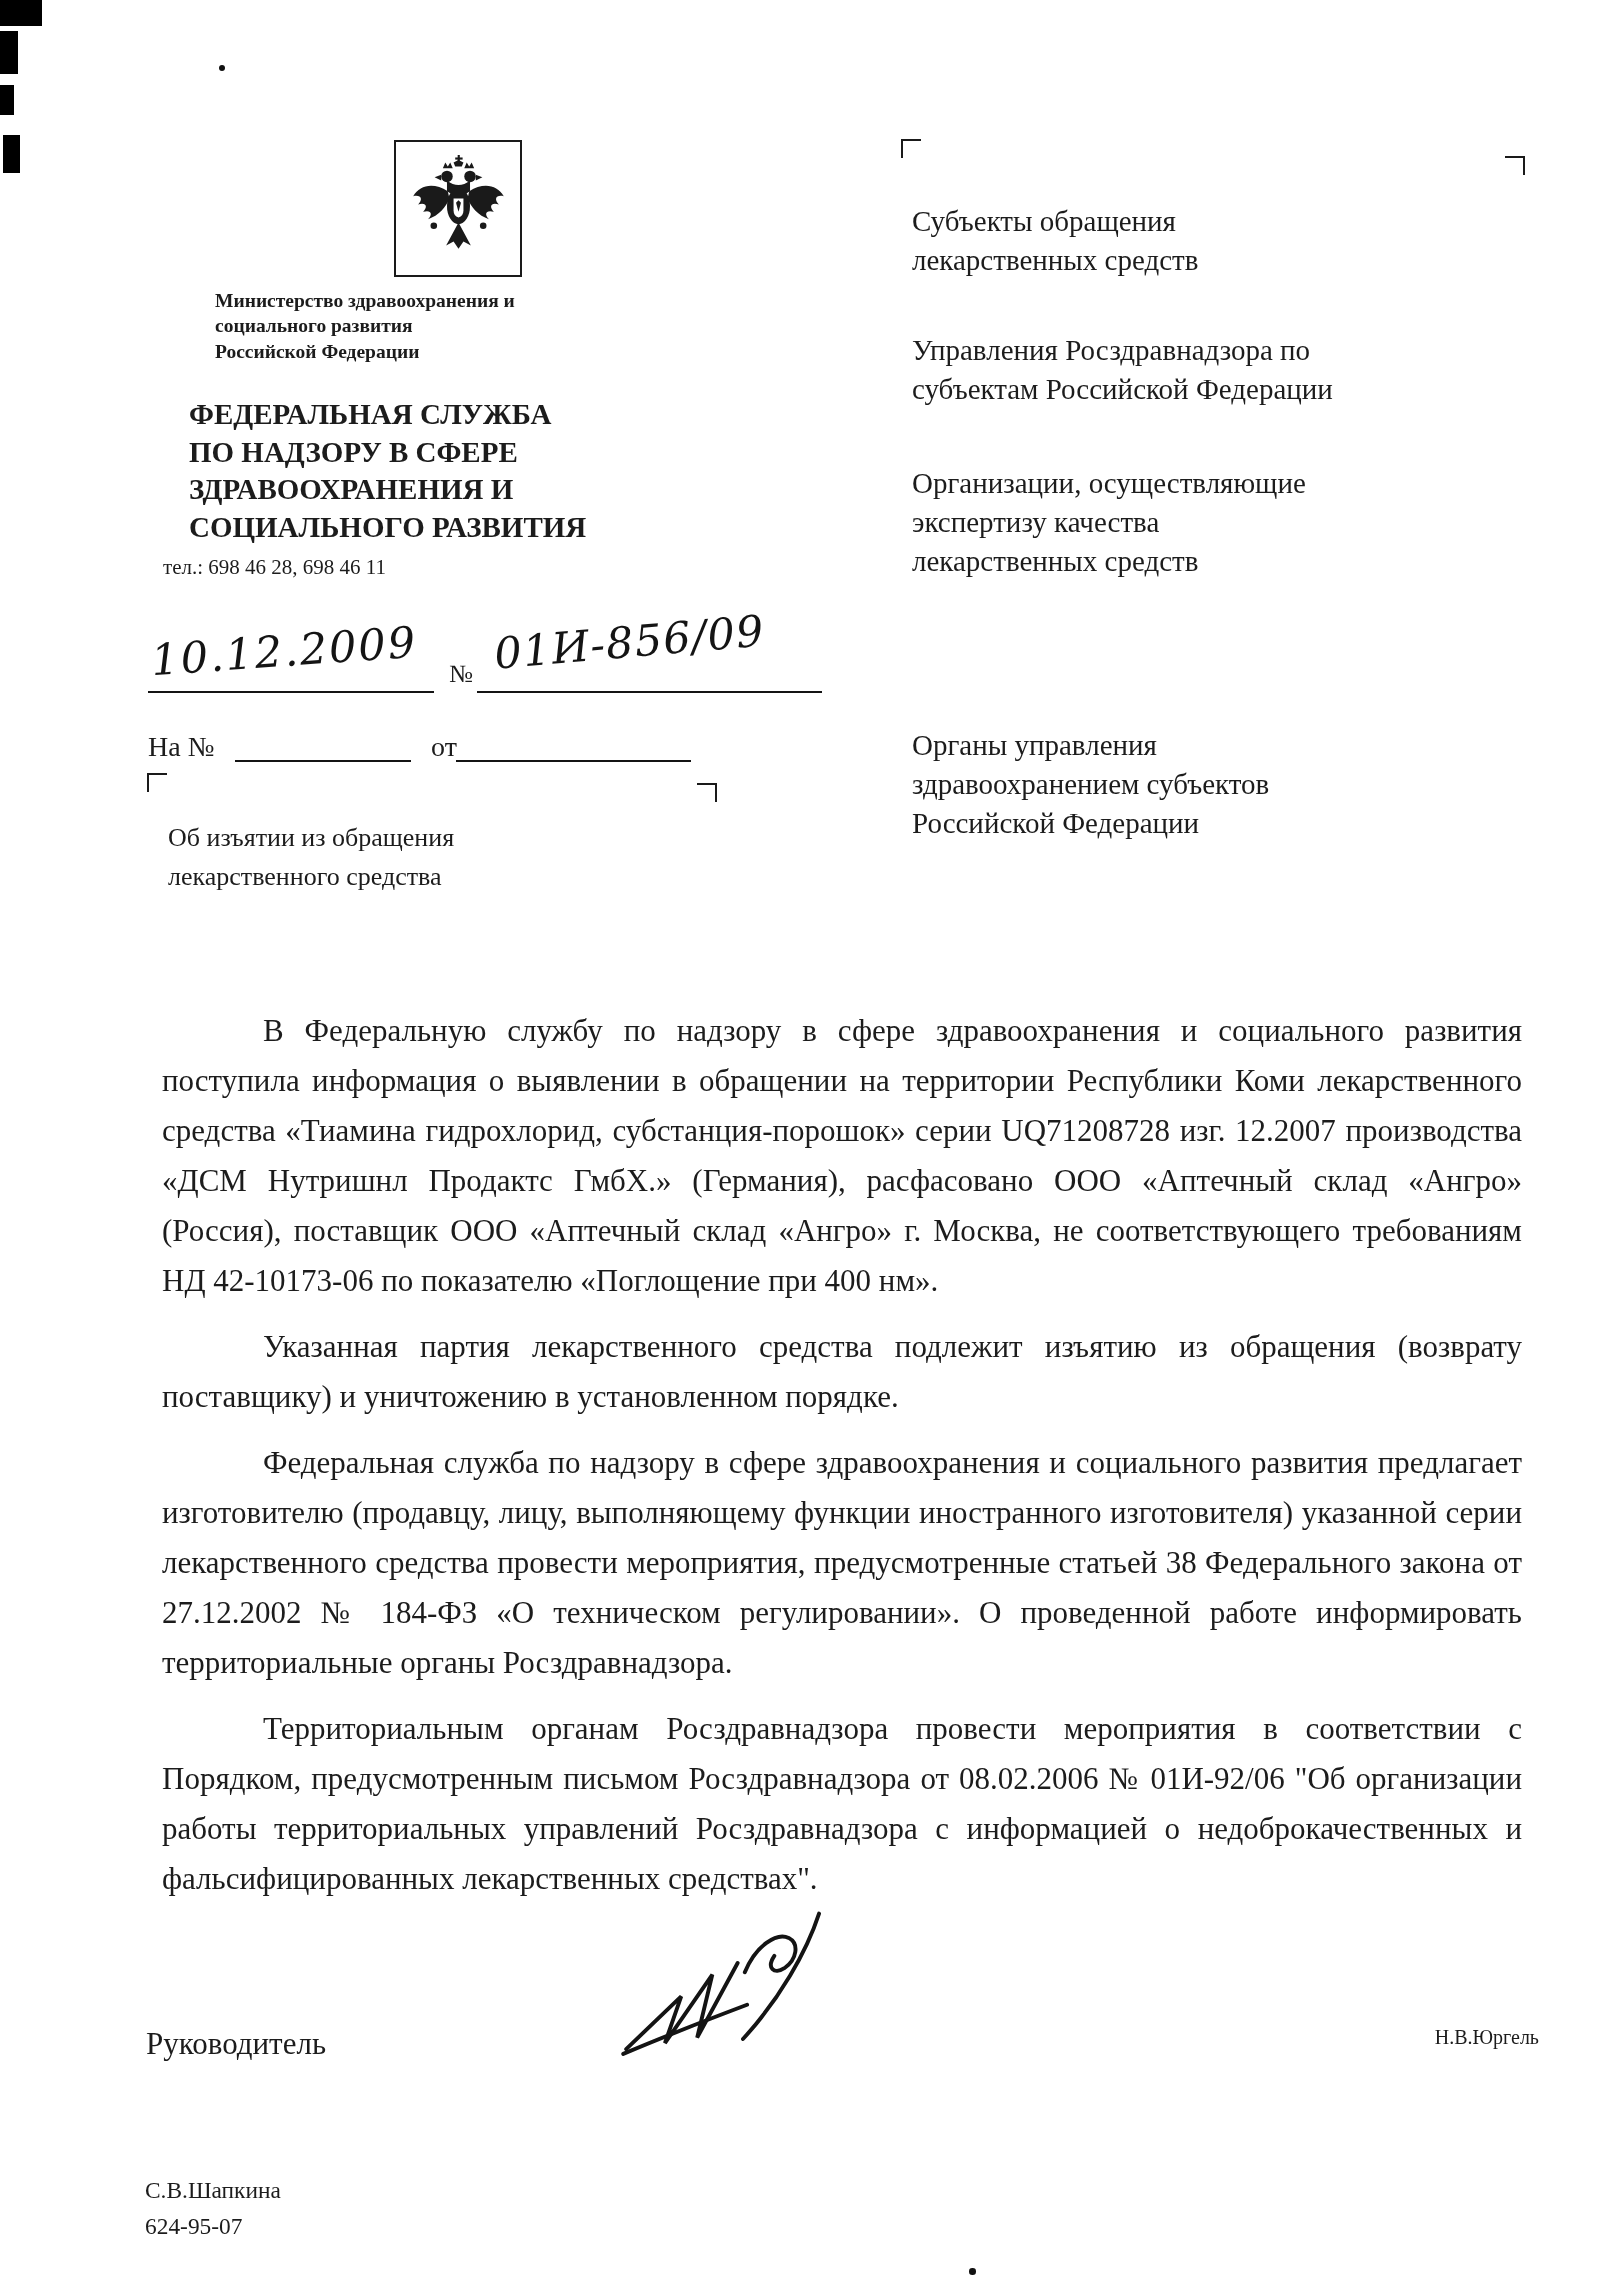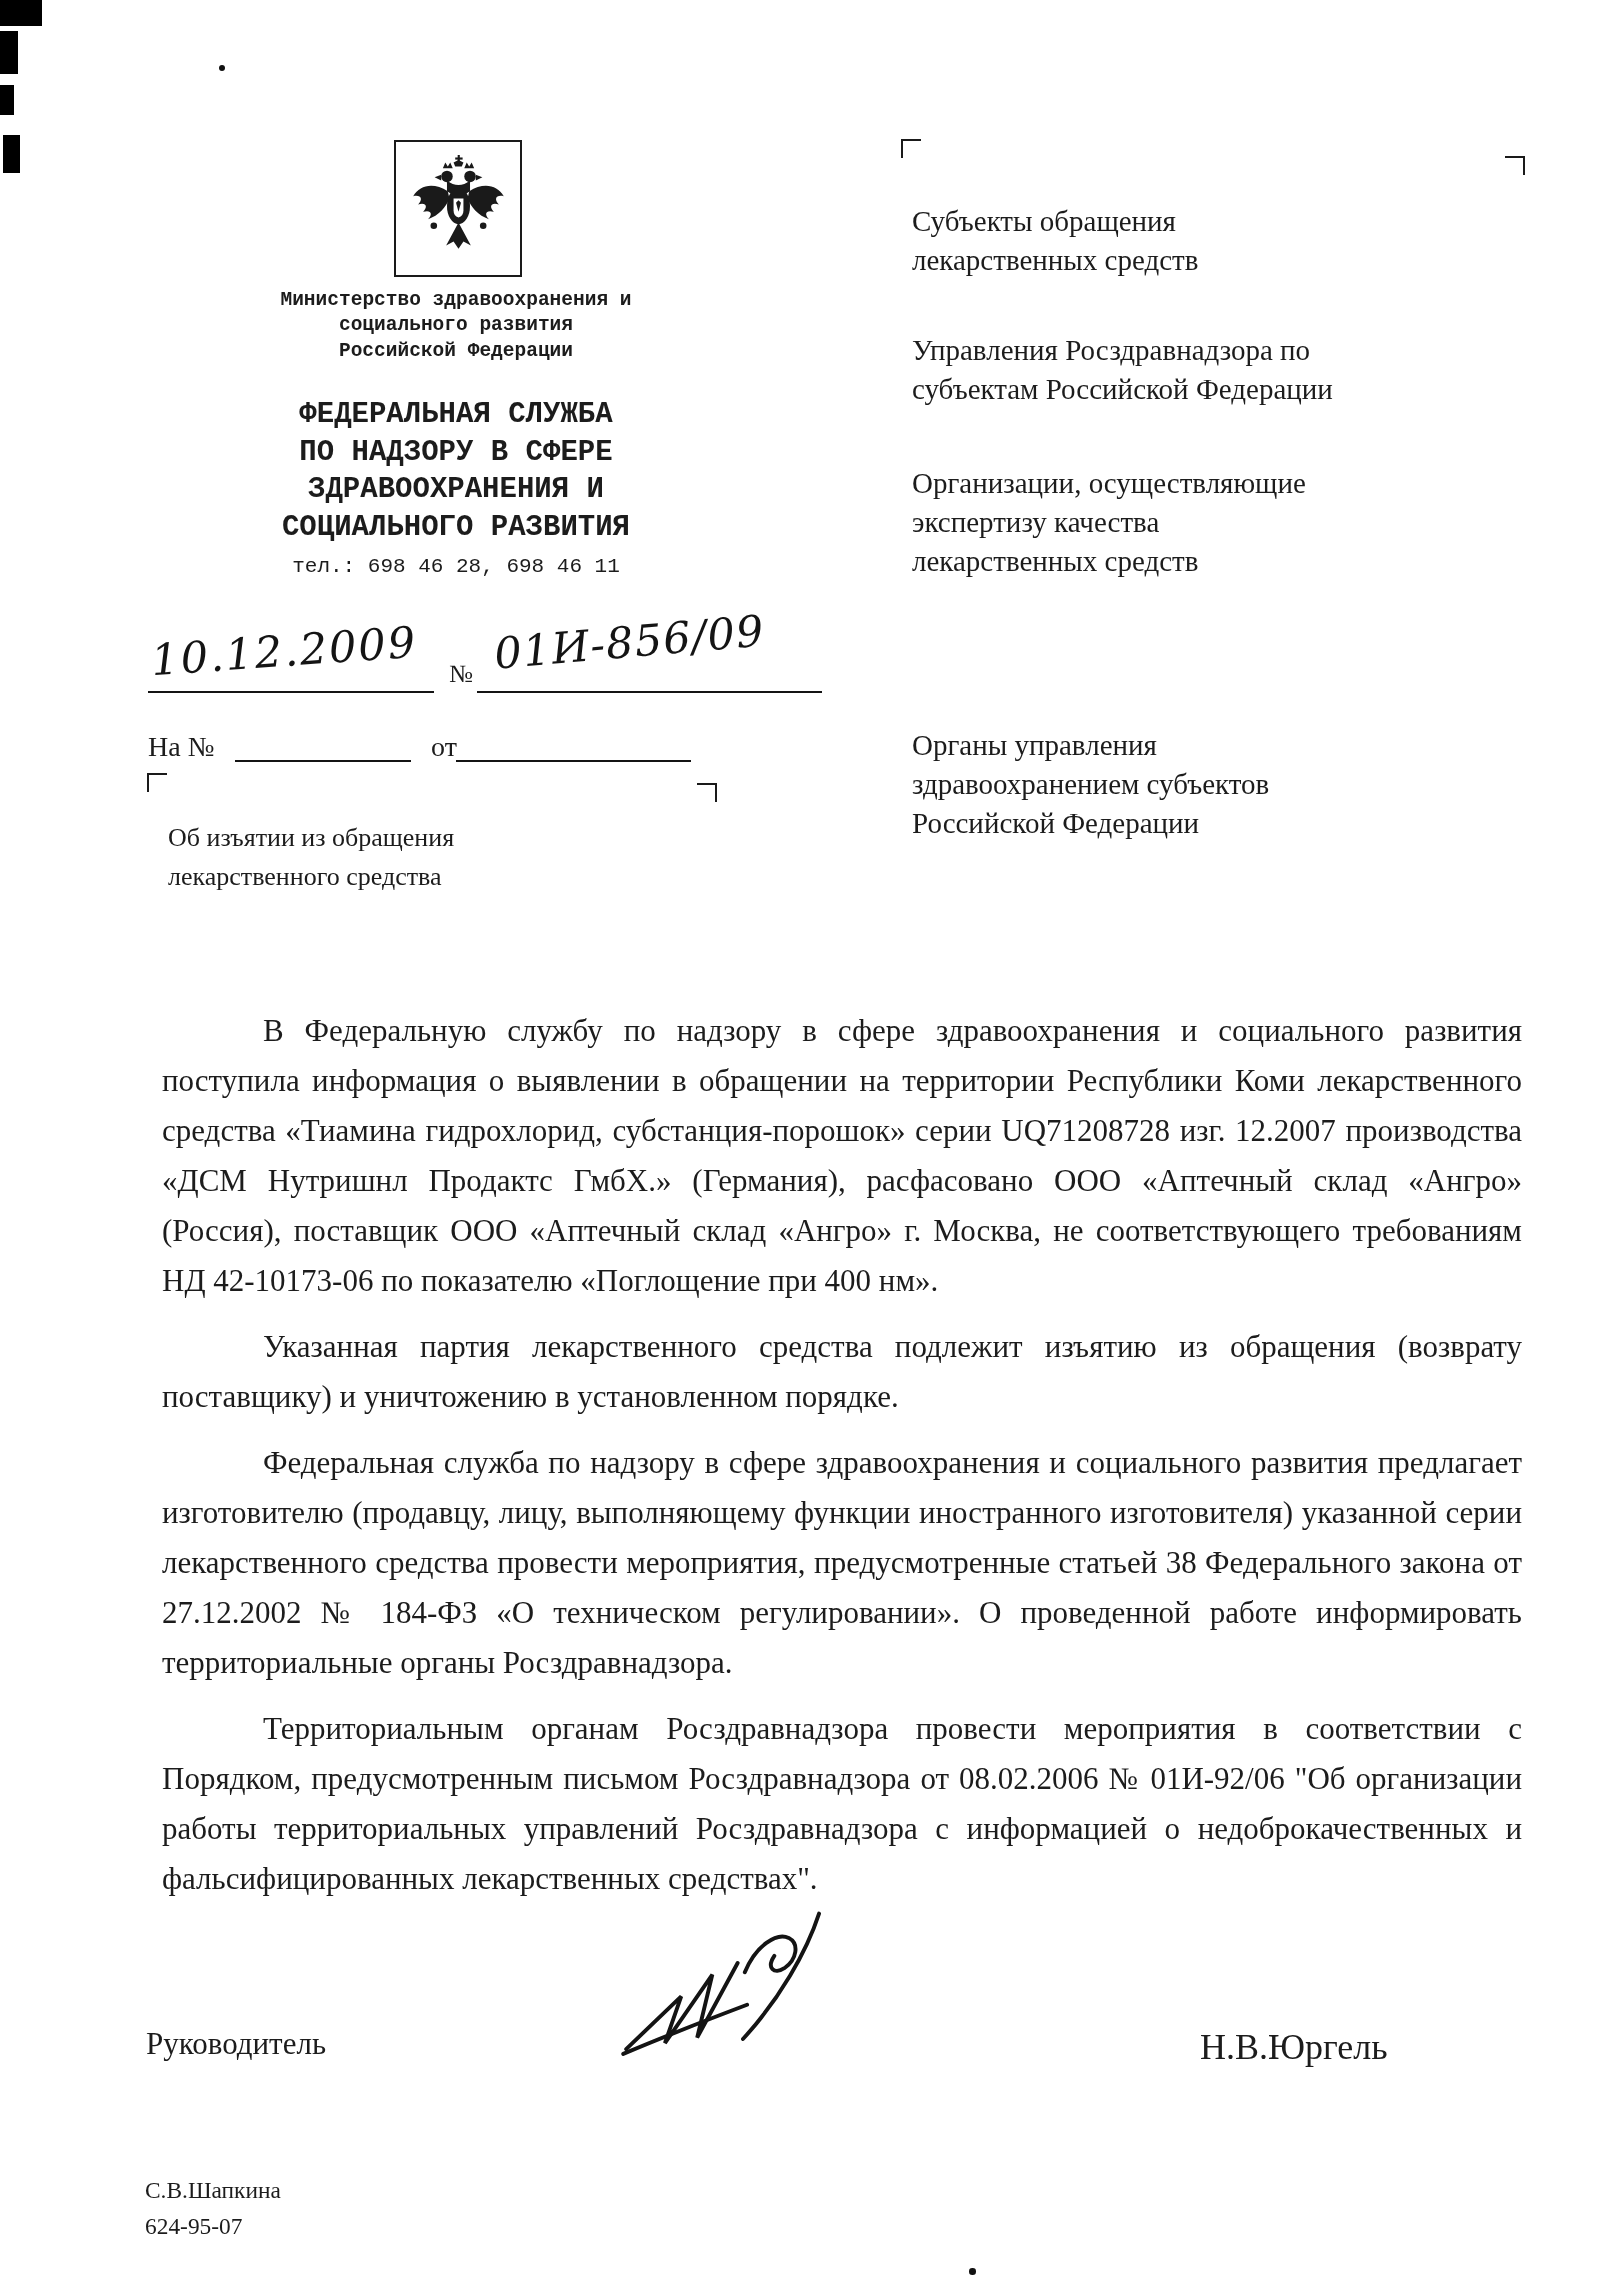--- a/index.html
+++ b/index.html
@@ -7,21 +7,21 @@
     position: relative;
     width: 1617px;
     height: 2284px;
     background: #ffffff;
     font-family: "Liberation Serif", serif;
     color: #1c1c1c;
     overflow: hidden;
   }
   .abs { position: absolute; }
   .preline { white-space: pre-line; }
-  .center { text-align: center; font-family: Liberation Mono, monospace; }
+  .center { text-align: left; }
 
   
   .artifact { position: absolute; background: #000; }
   .speck { position: absolute; background: #111; border-radius: 50%; }
 
   
   .emblem-box {
     left: 394px; top: 140px; width: 124px; height: 133px;
     border: 2px solid #1a1a1a;
     display: flex; align-items: center; justify-content: center;
@@ -74,21 +74,21 @@
   .body-text {
     left: 146px; top: 990px; width: 1392px;
     font-size: 31px; line-height: 50px;
     text-align: justify;
   }
   .body-text p { margin: 16px; text-indent: 101px; }
 
   
   .sig-svg { left: 599px; top: 1901px; transform: rotate(-4deg); }
   .sig-title { left: 146px; top: 2026px; font-size: 31px; }
-  .sig-name  { left: 1200px; top: 2026px; width: 367px; text-align: left; font-size: 36px; }
+  .sig-name  { left: 1172px; top: 2026px; width: 367px; text-align: right; font-size: 20px; }
 
   .footer { left: 145px; top: 2172px; font-size: 23.4px; line-height: 1.55; }
 </style>
 </head>
 <body>
 
 <div class="page">
 
   <div class="artifact" style="left:0;top:0;width:42px;height:26px;"></div>
   <div class="artifact" style="left:0;top:31px;width:17.6px;height:43px;"></div>

